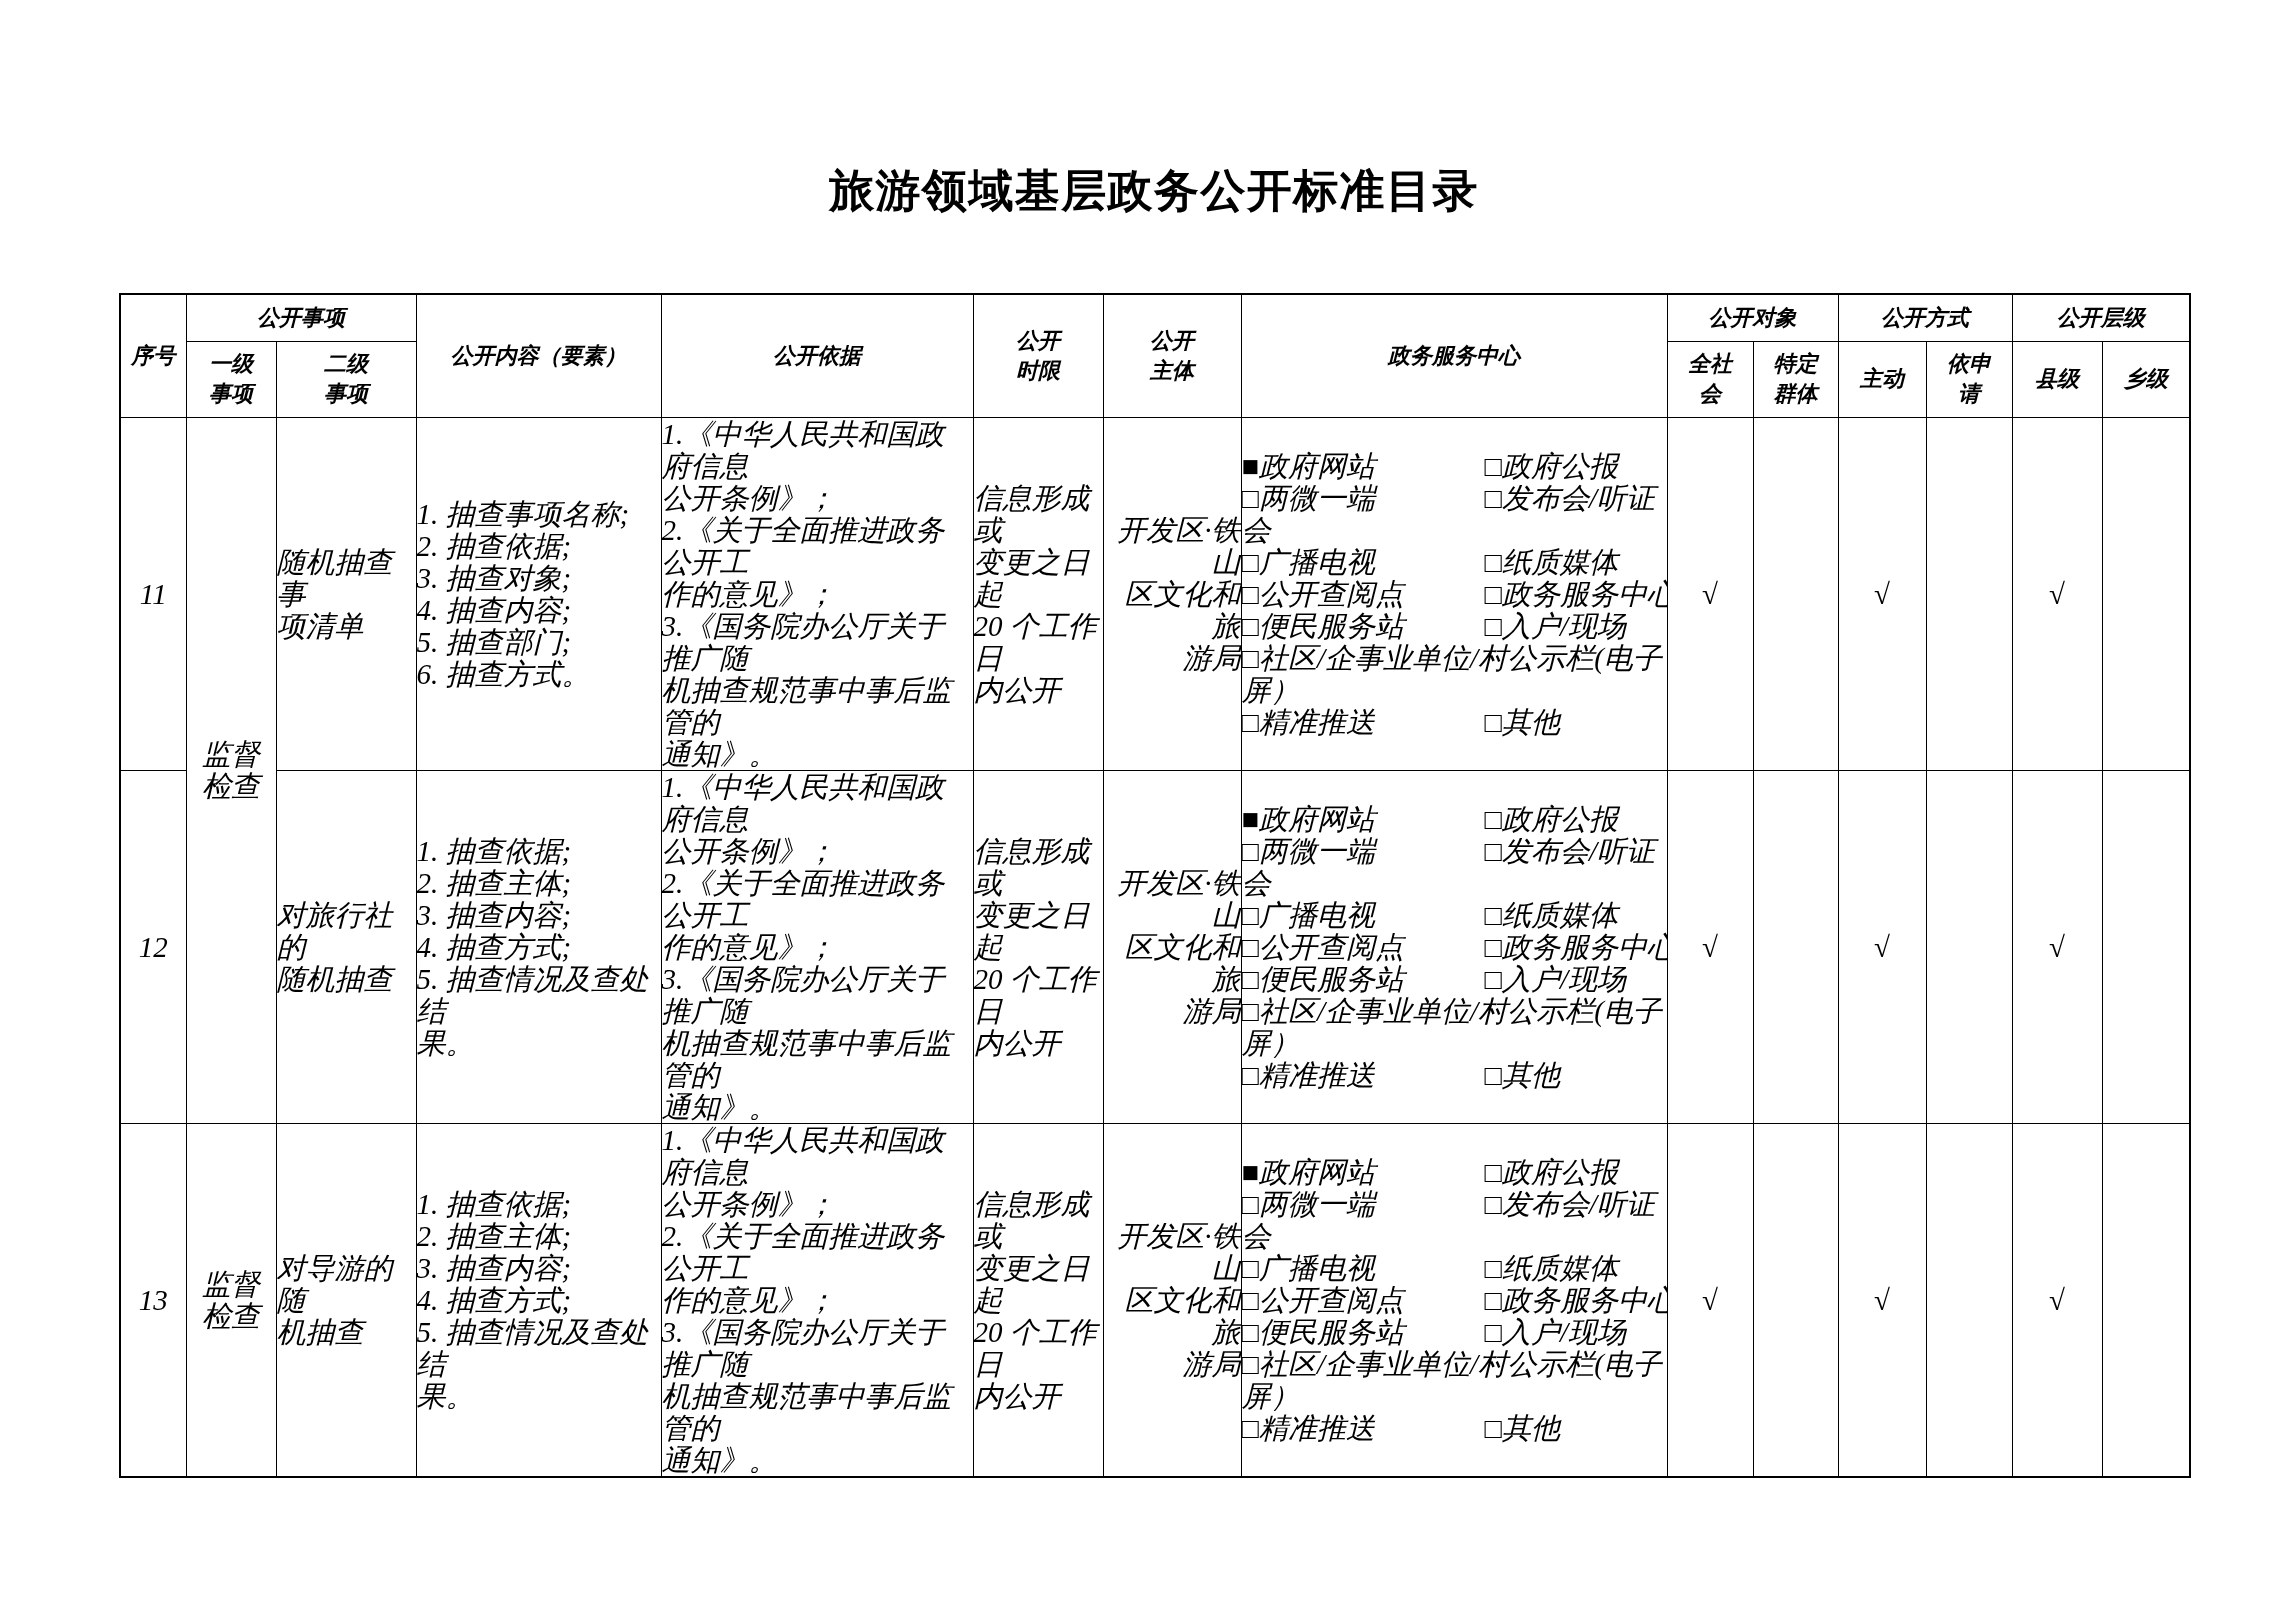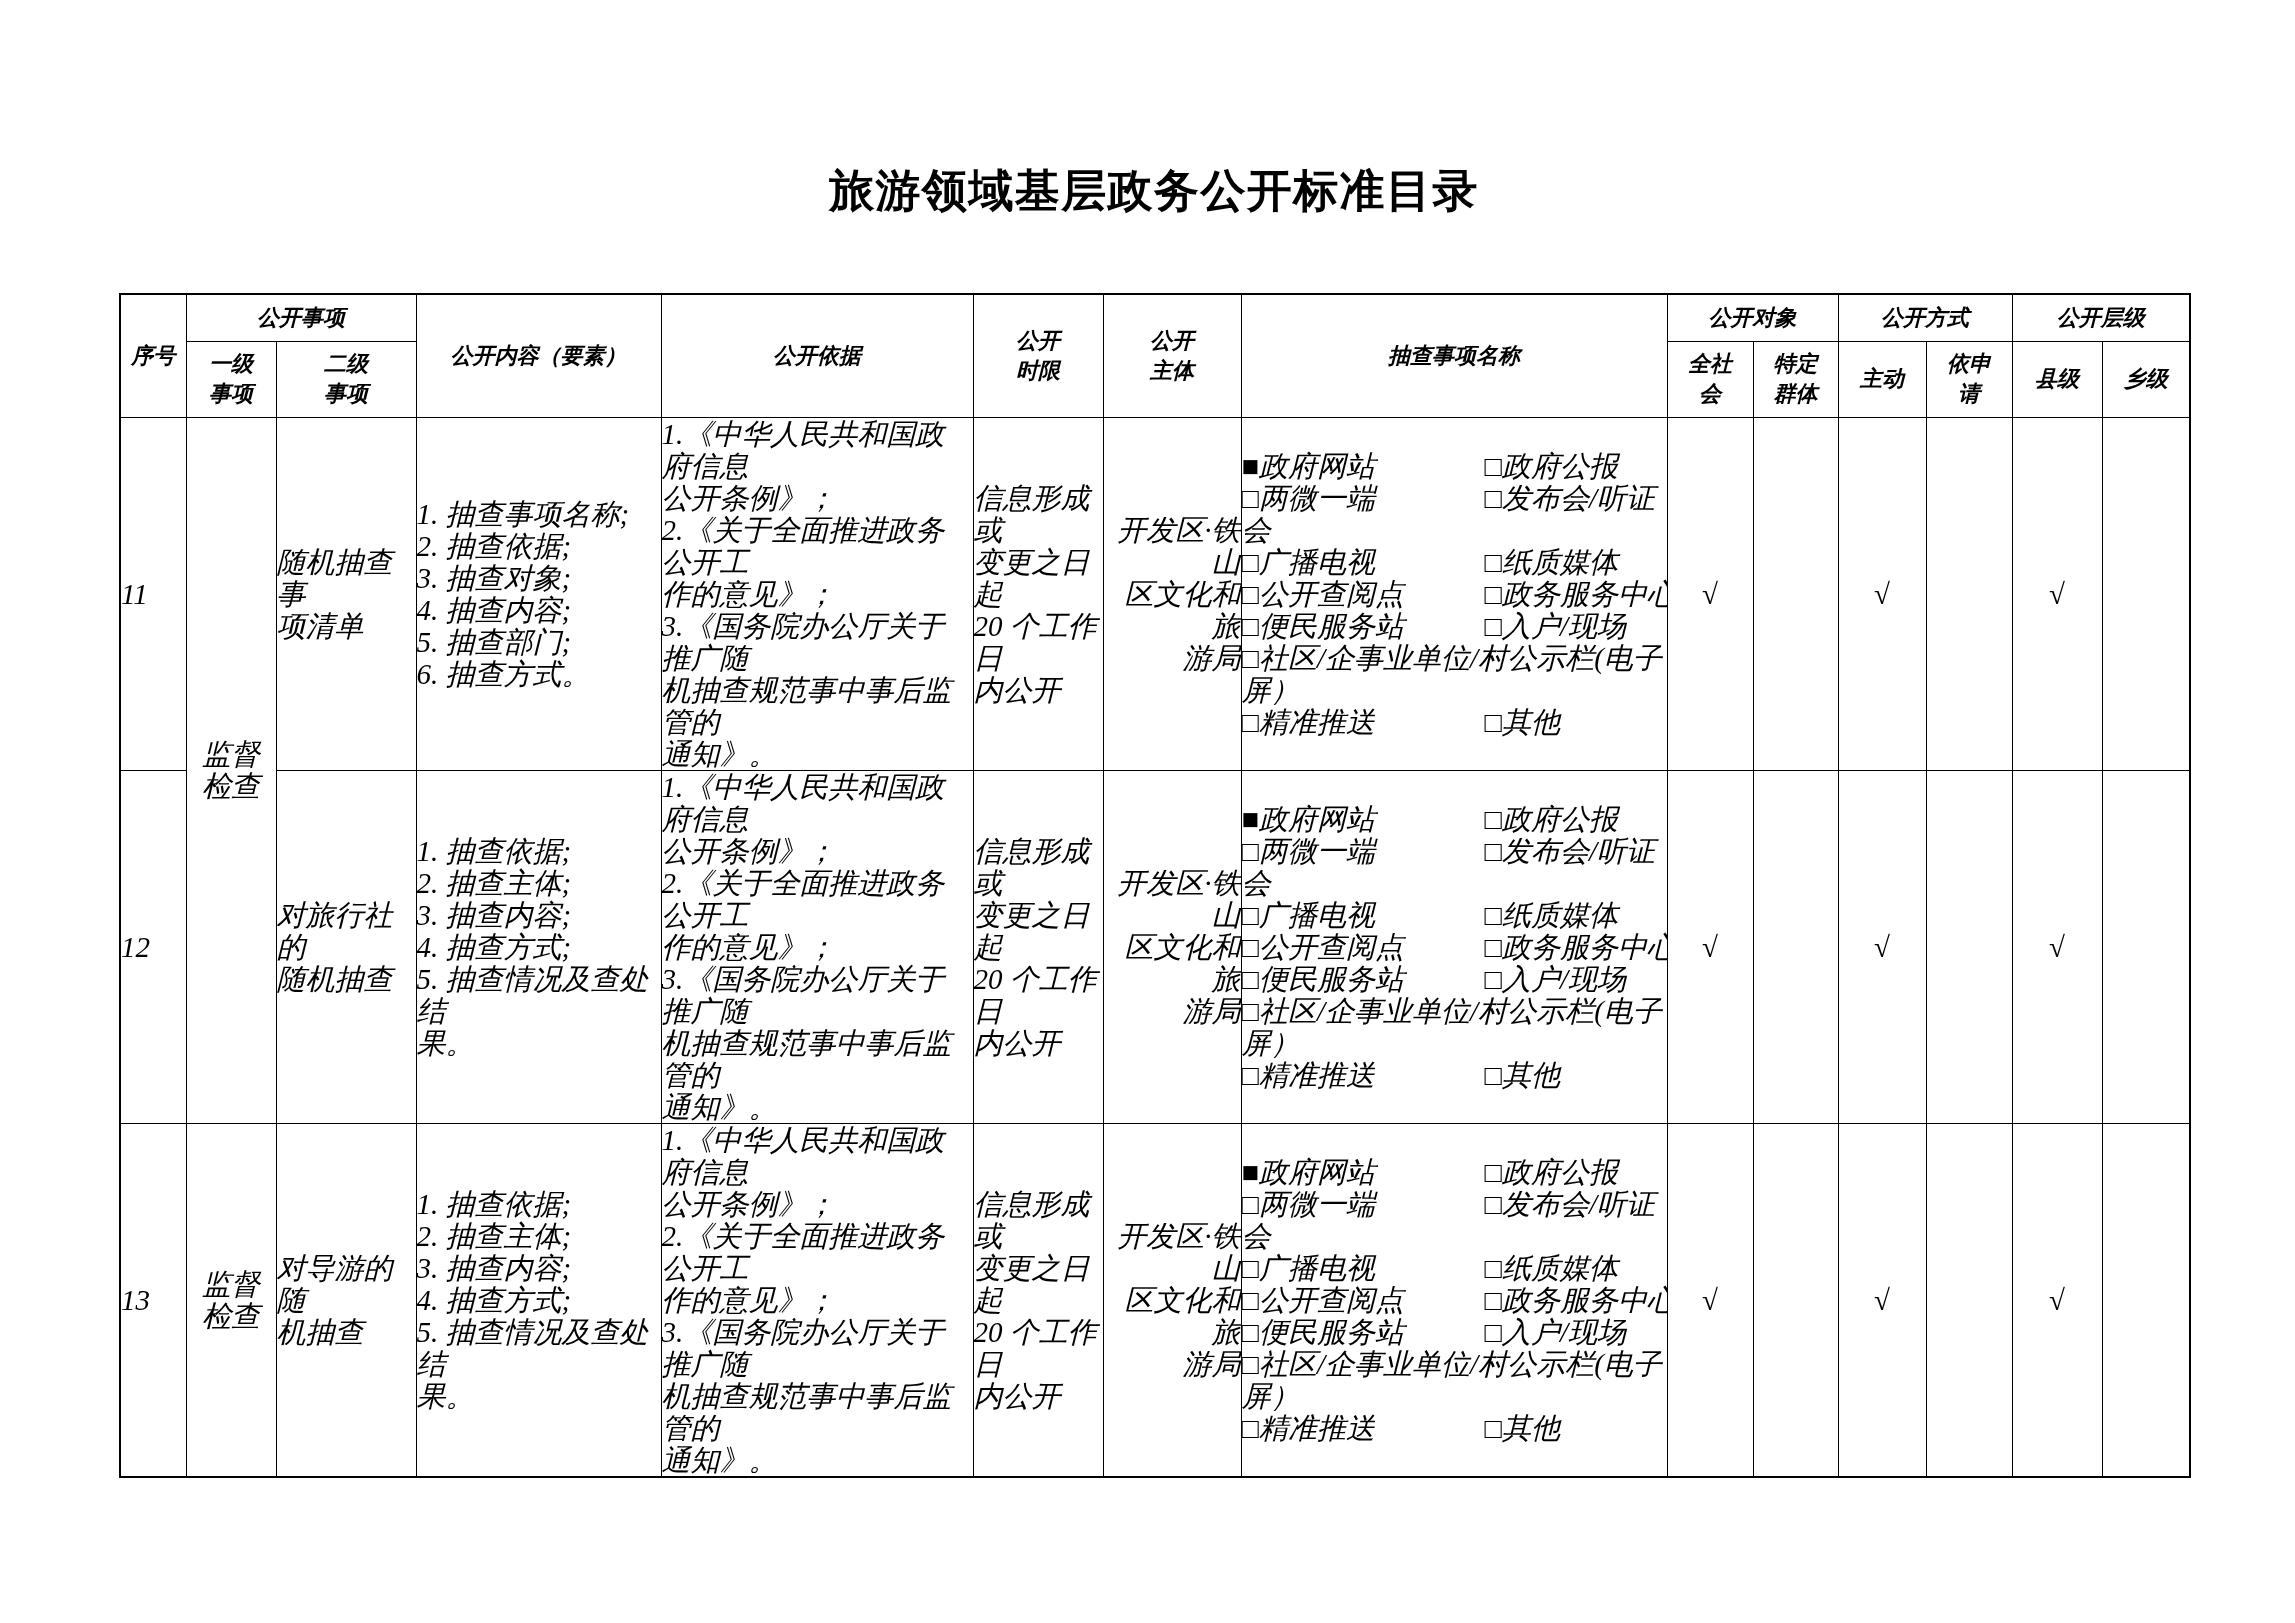--- a/index.html
+++ b/index.html
@@ -23,21 +23,21 @@
   }
   table.std th {
     font-family:"Liberation Sans","DejaVu Sans",sans-serif;
     font-weight:bold; font-size:22px; line-height:30px;
     text-align:center; white-space:pre-line;
   }
   table.std td {
     font-family:"Liberation Serif","DejaVu Serif",serif;
     font-size:29px; line-height:32px;
   }
-  td.num { text-align:left; }
+  td.num { text-align:center; }
   td.lv1 { text-align:center; white-space:pre-line;margin-top:16px; }
   td.lv2 { padding-left:9.4px; white-space:pre-line; }
   td.cell-content { padding-left:10px; }
   td.cell-content > div { white-space:pre-line; }
   td.cell-basis { padding-left:8.7px; }
   td.cell-basis > div { white-space:pre-line; }
   td.cell-time { padding-left:7.2px; white-space:pre-line; }
   td.cell-subject { padding-left:10px; white-space:pre-line;text-align:right; }
   td.cell-channels { padding-left:8.7px; line-height:30px; }
   .ch-line { white-space:nowrap; }
@@ -71,21 +71,21 @@
     <thead>
       <tr style="height:47px">
         <th rowspan="2">序号</th>
         <th colspan="2">公开事项</th>
         <th rowspan="2">公开内容（要素）</th>
         <th rowspan="2">公开依据</th>
         <th rowspan="2">公开
 时限</th>
         <th rowspan="2">公开
 主体</th>
-        <th rowspan="2">抽查事项名称</th>
+        <th rowspan="2">政务服务中心</th>
         <th colspan="2">公开对象</th>
         <th colspan="2">公开方式</th>
         <th colspan="2">公开层级</th>
       </tr>
       <tr style="height:76px">
         <th>一级
 事项</th>
         <th>二级
 事项</th>
         <th>全社

